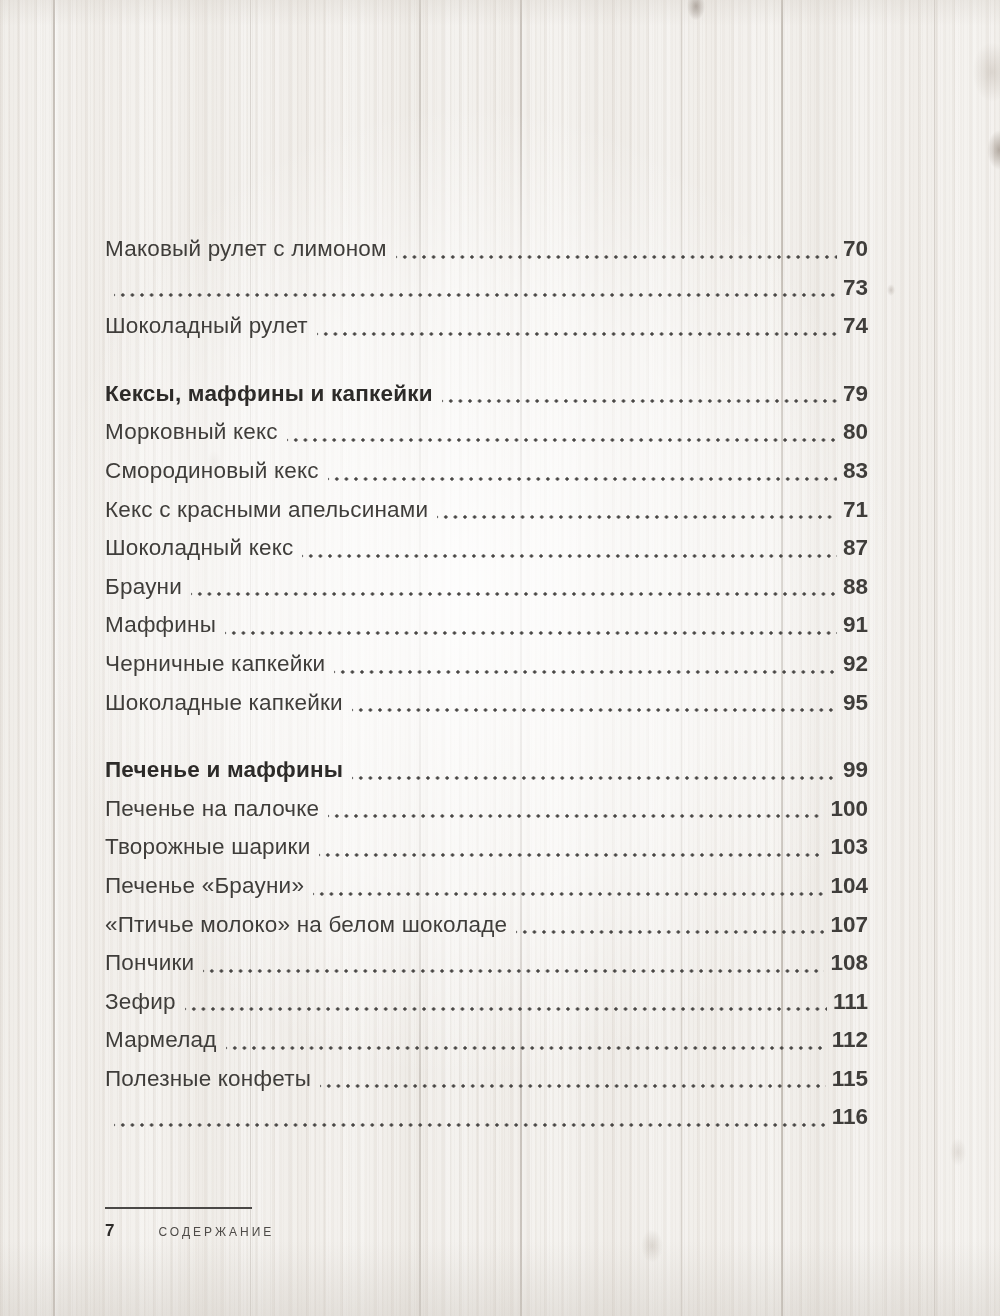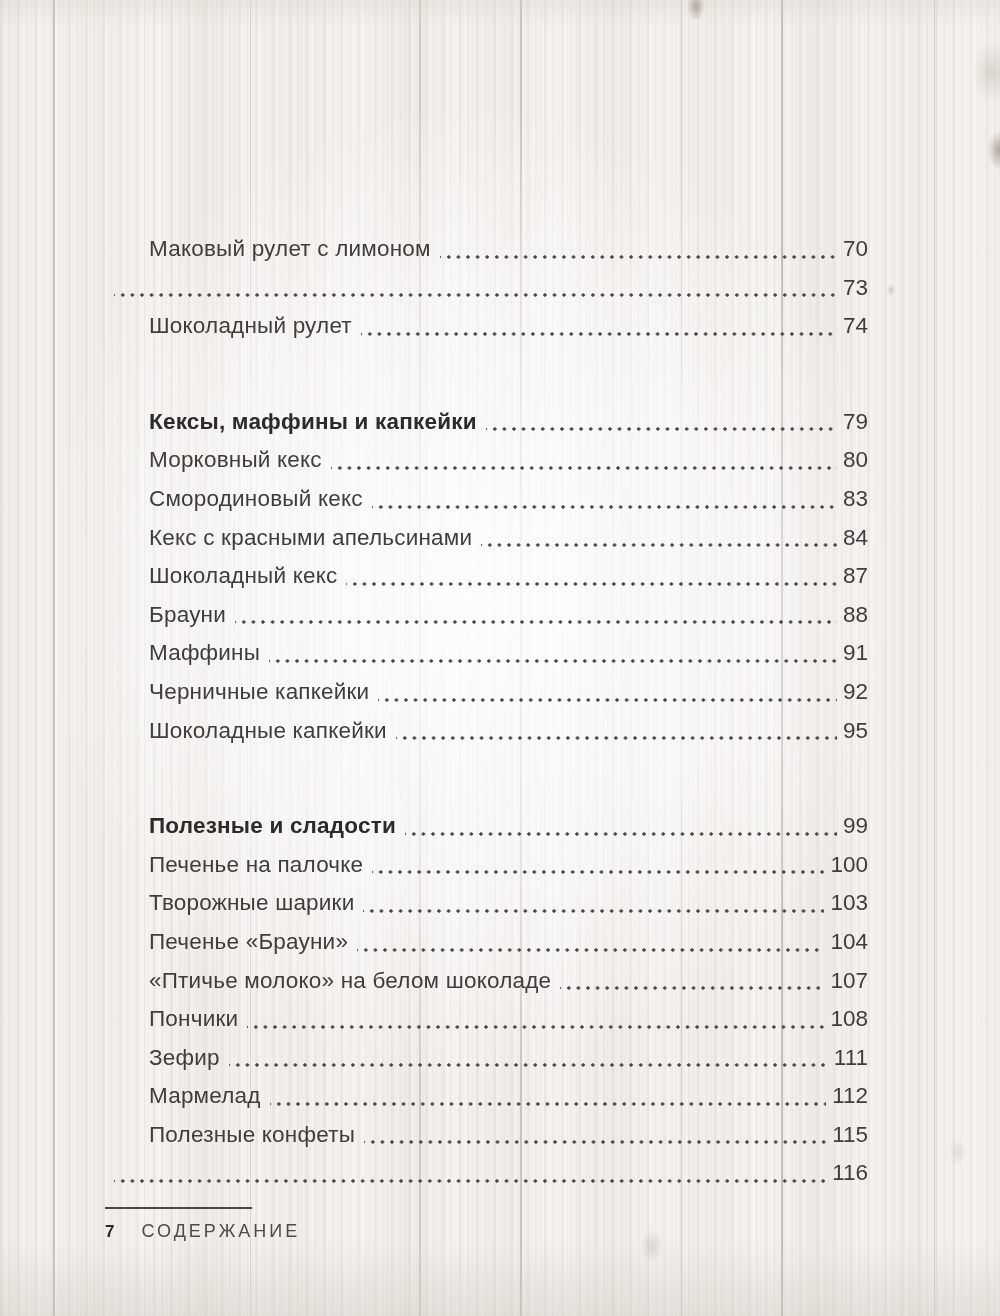--- a/index.html
+++ b/index.html
@@ -58,48 +58,48 @@
         rgba(232,226,218,0.35) 205px);
   }
 
   .toc {
     position: absolute;
     left: 105px;
     top: 230px;
     width: 763px;
   }
 
-  .section + .section { margin-top: 57px; }
+  .section + .section { margin-top: 29px; }
 
   .row {
     display: flex;
     color: var(--text-color, #3f3d3a);
     font-size: 22.5px;
   }
   .row .t {
     line-height: 38.6px;
     white-space: nowrap;
     letter-spacing: 0.2px;
-    padding-left: 44px;
   }
   .row.head .t {
     font-weight: 700;
     color: var(--heading-color, #2d2b29);
   }
   .row .leader {
     flex: 1;
     margin: 0 6px 0 9px;
     background-image: radial-gradient(circle, var(--dot-color, #474543) 1.35px, rgba(0,0,0,0) 2px);
     background-size: 9.6px 4px;
     background-repeat: repeat-x;
     background-position: left 4px bottom 10px;
   }
   .row .p {
     line-height: 38.6px;
     white-space: nowrap;
+    font-weight: bold;
   }
 
   .footer {
     position: absolute;
     left: 105px;
     top: 1207px;
   }
   .footer-rule {
     width: 147px;
     height: 2px;
@@ -109,22 +109,22 @@
     margin-top: 12px;
     display: flex;
     align-items: baseline;
   }
   .footer-pagenum {
     font-size: 17px;
     font-weight: 700;
     color: var(--heading-color, #2d2b29);
   }
   .footer-label {
-    margin-left: 27px;
-    font-size: 18px;
+    margin-left: 44px;
+    font-size: 12px;
     letter-spacing: 3px;
     color: var(--footer-label-color, #4e4b48);
   }
 </style>
 </head>
 <body>
 
 <div class="page">
 
   <div class="toc" id="toc">
@@ -156,21 +156,21 @@
           <span class="p">80</span>
         </div>
         <div class="row">
           <span class="t">Смородиновый кекс</span>
           <span class="leader"></span>
           <span class="p">83</span>
         </div>
         <div class="row">
           <span class="t">Кекс с красными апельсинами</span>
           <span class="leader"></span>
-          <span class="p">84</span>
+          <span class="p">71</span>
         </div>
         <div class="row">
           <span class="t">Шоколадный кекс</span>
           <span class="leader"></span>
           <span class="p">87</span>
         </div>
         <div class="row">
           <span class="t">Брауни</span>
           <span class="leader"></span>
           <span class="p">88</span>
@@ -186,21 +186,21 @@
           <span class="p">92</span>
         </div>
         <div class="row">
           <span class="t">Шоколадные капкейки</span>
           <span class="leader"></span>
           <span class="p">95</span>
         </div>
       </div>
       <div class="section">
         <div class="row head">
-          <span class="t">Полезные и сладости</span>
+          <span class="t">Печенье и маффины</span>
           <span class="leader"></span>
           <span class="p">99</span>
         </div>
         <div class="row">
           <span class="t">Печенье на палочке</span>
           <span class="leader"></span>
           <span class="p">100</span>
         </div>
         <div class="row">
           <span class="t">Творожные шарики</span>

